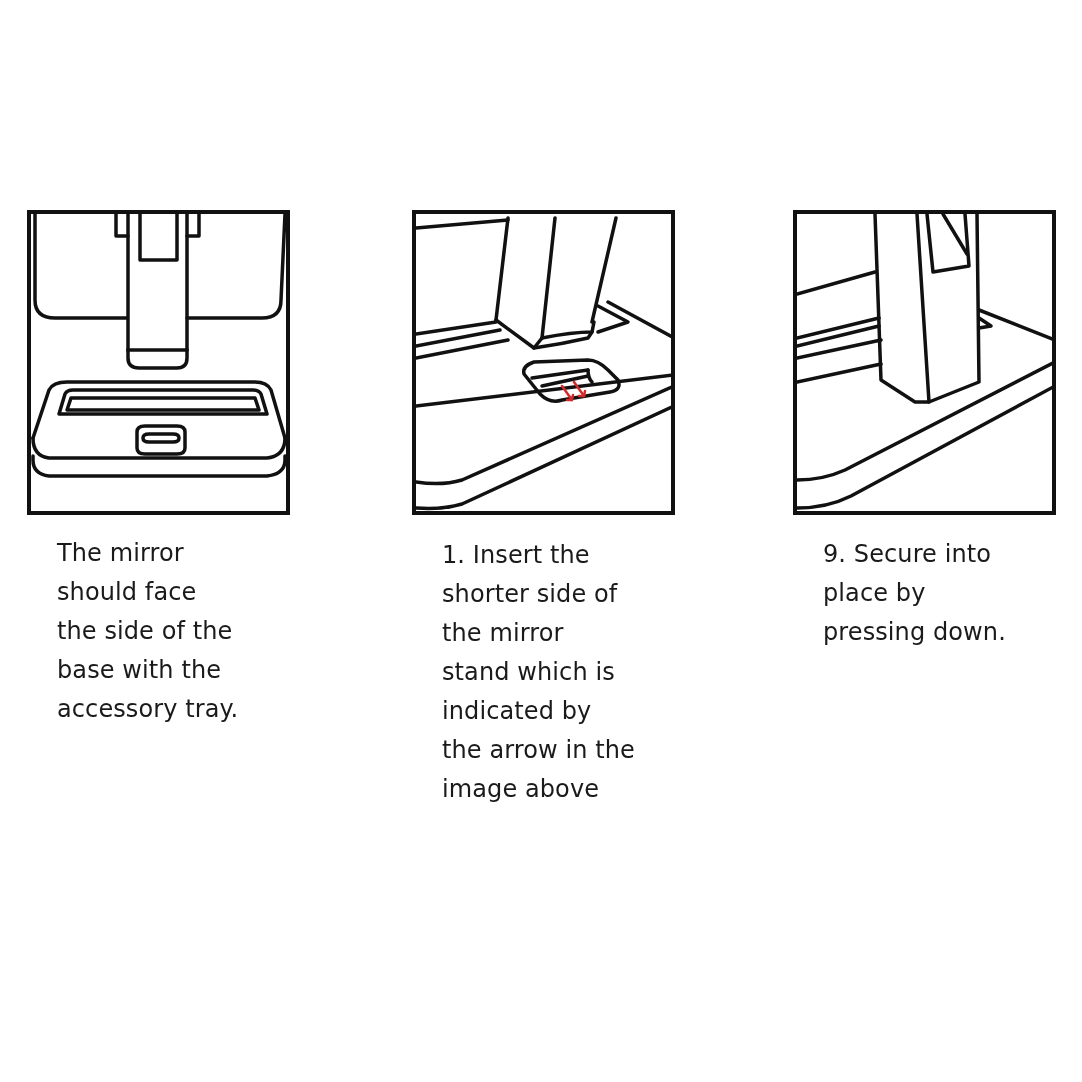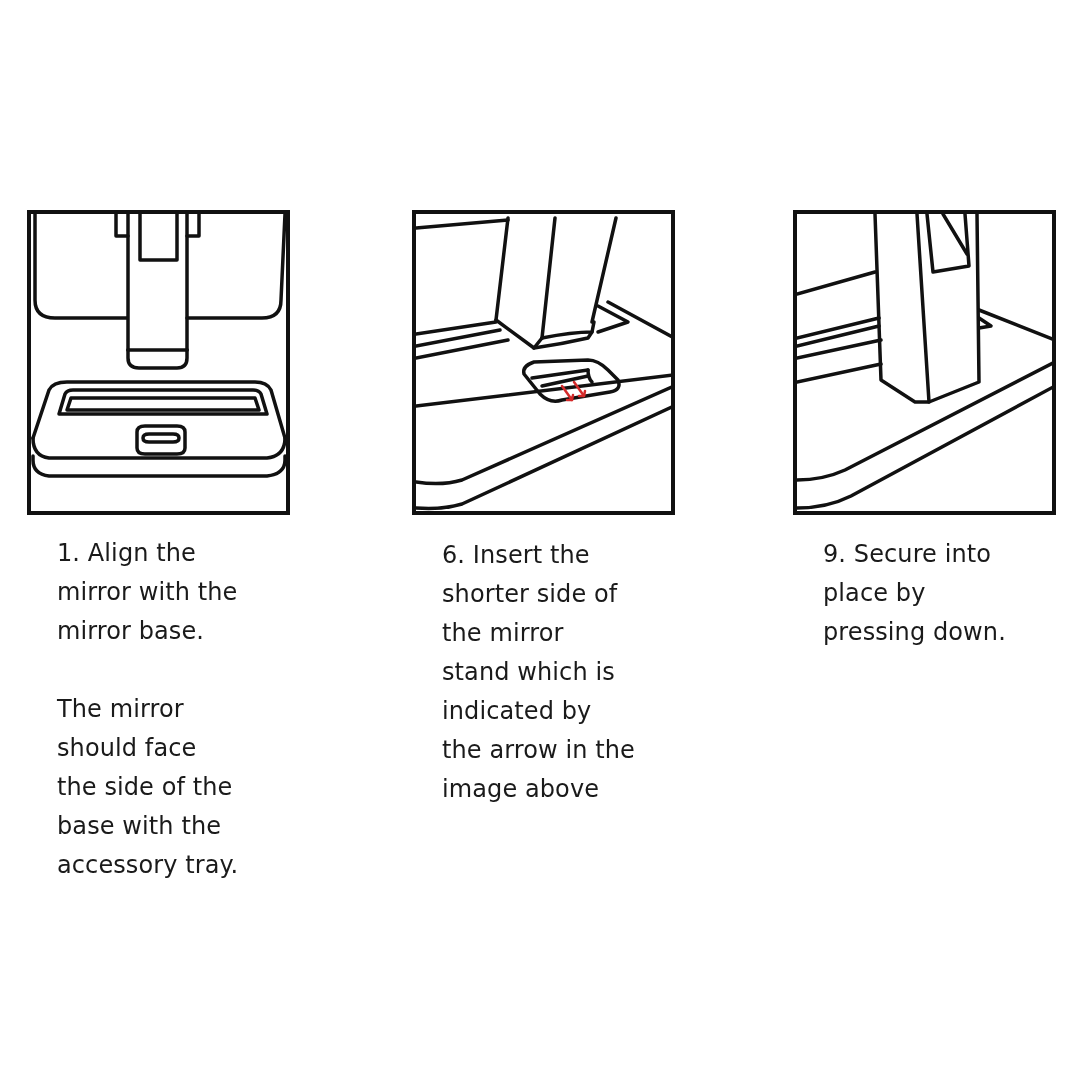--- a/index.html
+++ b/index.html
@@ -142,32 +142,29 @@
 
     <path d="M186 100 L262 130"></path>
     <path d="M186 108 L198 116 L186 118"></path>
 
     <path d="M4 270 Q30 270 52 260 L262 152"></path>
     <path d="M4 298 Q34 298 58 286 L262 176"></path>
   </svg>
 </div>
 
 <div class="step-text" id="text-1">
-  <p>1. Align the
-mirror with the
-mirror base.</p>
   <p>The mirror
 should face
 the side of the
 base with the
 accessory tray.</p>
 </div>
 
 <div class="step-text" id="text-2">
-  <p>6. Insert the
+  <p>1. Insert the
 shorter side of
 the mirror
 stand which is
 indicated by
 the arrow in the
 image above</p>
 </div>
 
 <div class="step-text" id="text-3">
   <p>9. Secure into

